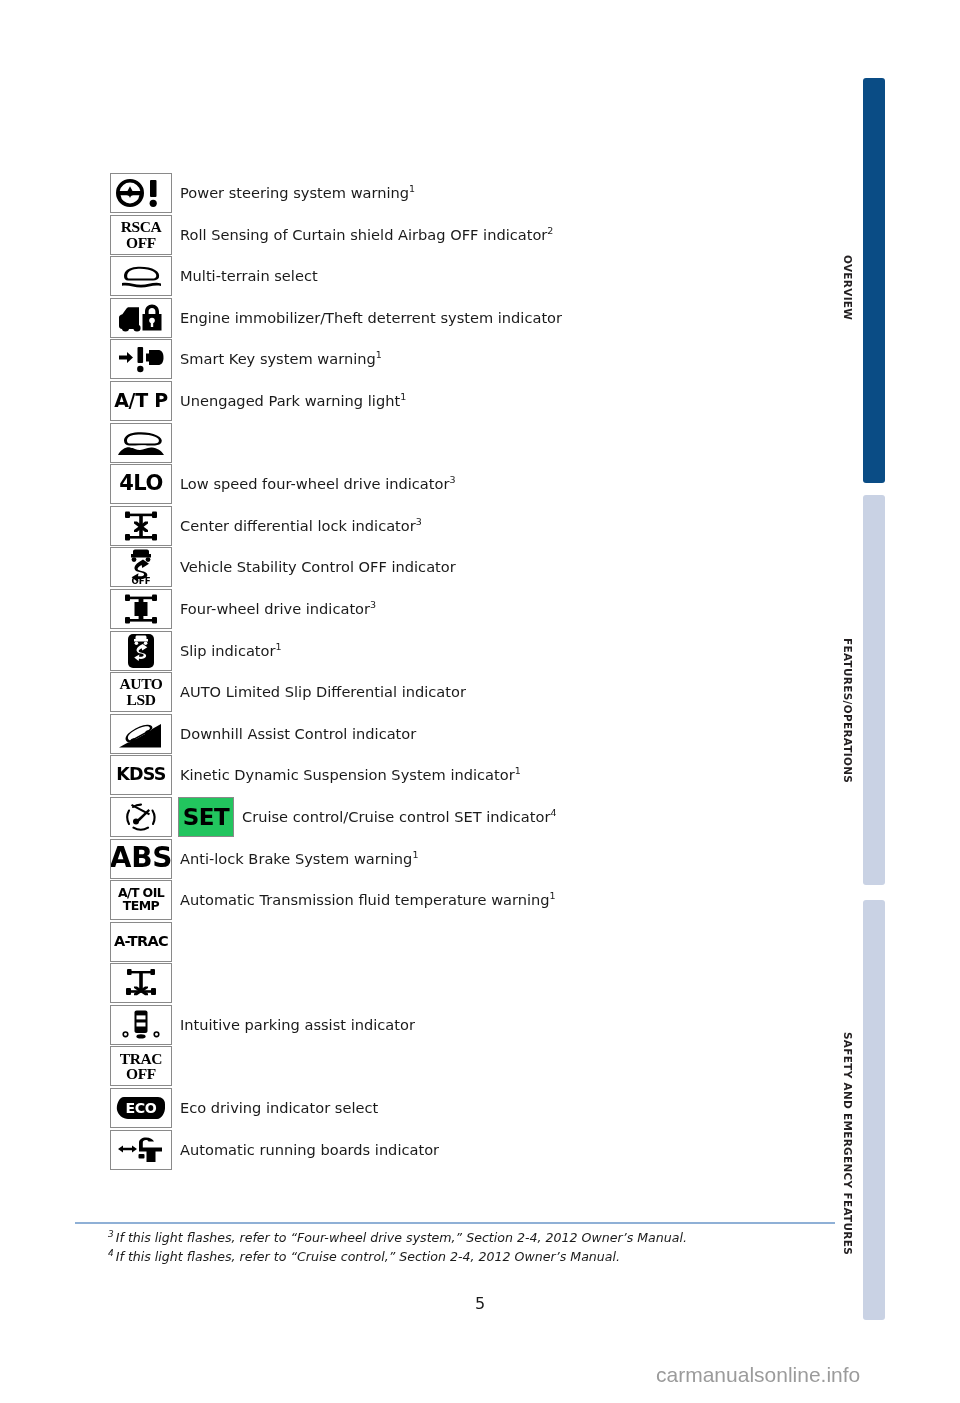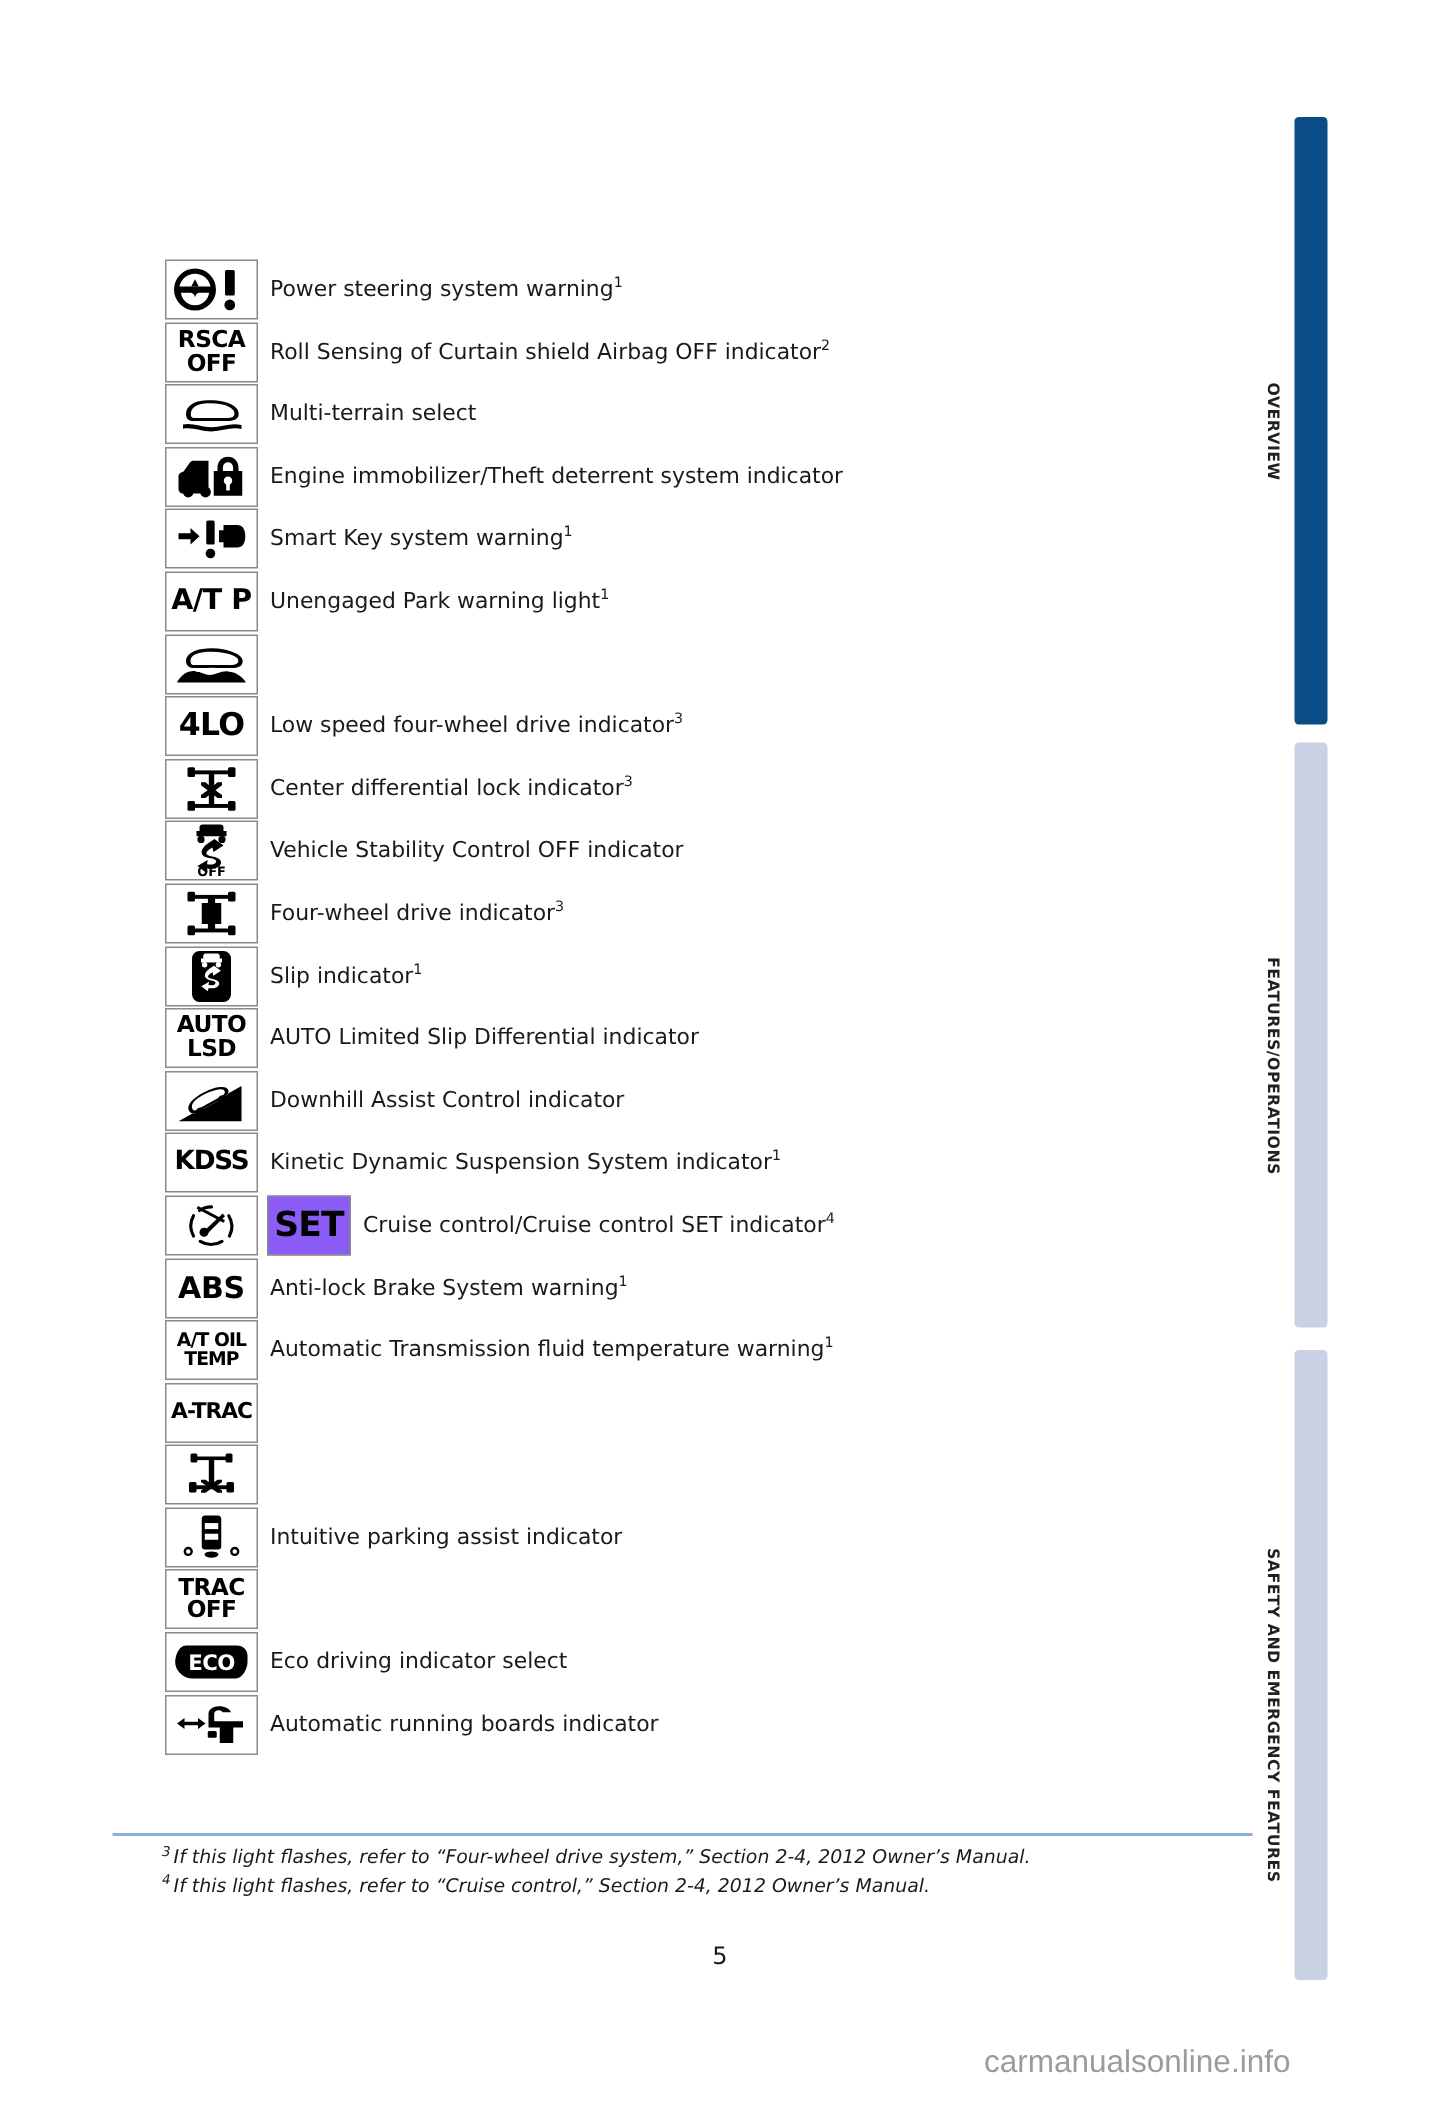--- a/index.html
+++ b/index.html
@@ -93,47 +93,47 @@
     line-height: 0;
   }
 
   
   .set-chip {
     box-sizing: border-box;
     margin-left: 6px;
     width: 56px;
     height: 40px;
     border: 1.4px solid #8a8a8a;
-    background: #8b5cf6;
+    background: #22c55e;
     display: flex;
     align-items: center;
     justify-content: center;
     font-family: "DejaVu Sans", sans-serif;
     font-weight: 700;
     font-size: 23px;
     letter-spacing: -0.5px;
     color: #000;
     flex: 0 0 56px;
   }
 
   
   .txt-icon {
     font-family: "DejaVu Sans", sans-serif;
     font-weight: 700;
     color: #000;
     text-align: center;
     line-height: 1.02;
     letter-spacing: -0.4px;
   }
-  .txt-2line  { font-size: 15.5px; }
+  .txt-2line  { font-size: 15.5px; font-family: Liberation Serif, serif; }
   .txt-small  { font-size: 12.5px; letter-spacing: -0.6px; }
   .txt-4lo    { font-size: 21px; letter-spacing: -0.5px; }
   .txt-kdss   { font-size: 17.5px; letter-spacing: -0.8px; }
   .txt-atp    { font-size: 19px; letter-spacing: -0.3px; }
-  .txt-abs    { font-size: 20px; letter-spacing: -0.2px; }
+  .txt-abs    { font-size: 28px; letter-spacing: -0.2px; }
   .txt-atrac  { font-size: 14.5px; letter-spacing: -0.7px; }
 
   
   #footnote-rule {
     position: absolute;
     left: 75px;
     top: 1222px;
     width: 760px;
     height: 2px;
     background: #8fb0d6;

